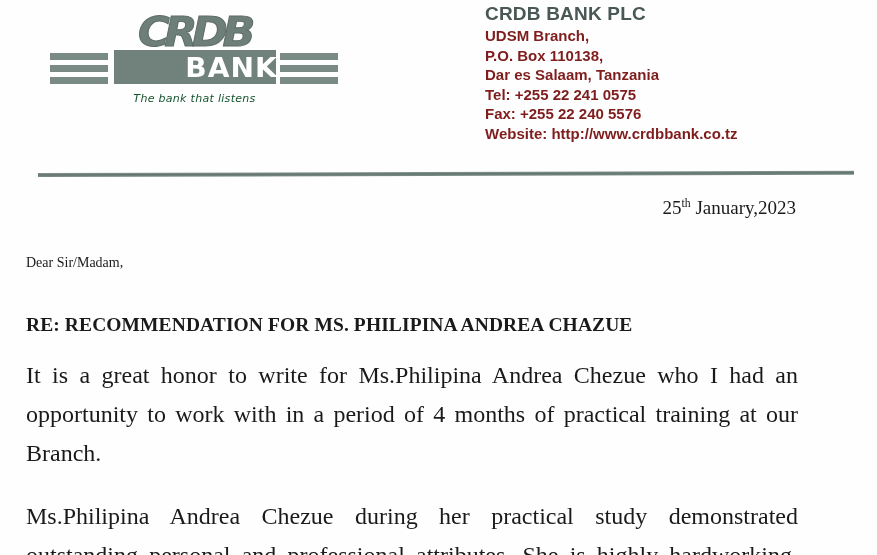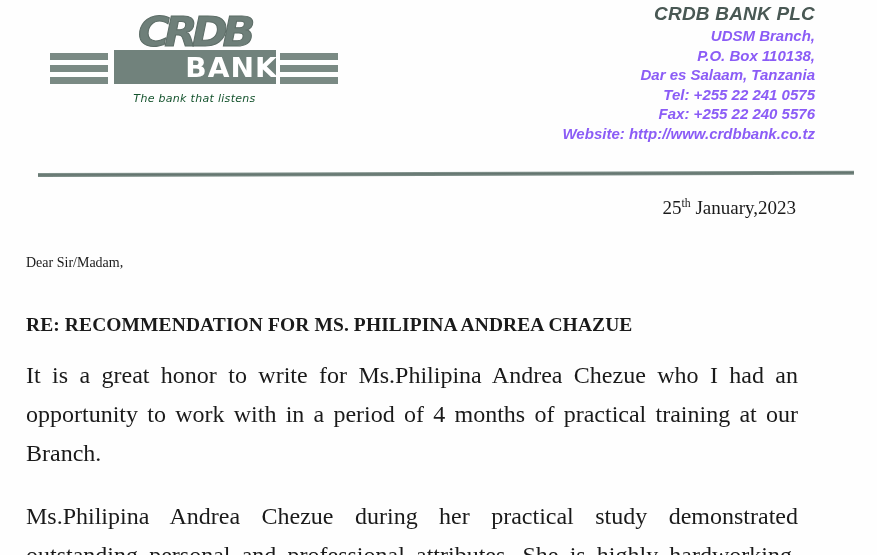--- a/index.html
+++ b/index.html
@@ -104,38 +104,36 @@
     letter-spacing: 0.3px;
     color: #14532d;
   }
 
   
   .address {
     position: absolute;
     right: 62px;
     top: 2px;
     width: 330px;
-    text-align: right;
     font-family: "Liberation Sans", "DejaVu Sans", sans-serif;
     color: #3a4845;
-    font-style: italic;
   }
   .address-title {
     font-size: 19px;
     line-height: 23px;
     font-weight: bold;
     letter-spacing: 0.2px;
     color: #495854;
     margin-bottom: 1px;
   }
   .address-line {
     font-size: 15px;
     line-height: 19.5px;
     font-weight: bold;
-    color: #8b5cf6;
+    color: #7f1d1d;
   }
 
   
   .rule {
     position: absolute;
     left: 38px;
     top: 173px;
     width: 816px;
     height: 4px;
     background: linear-gradient(to bottom, #8c9d97 0%, #63746e 45%, #7d8e88 100%);

